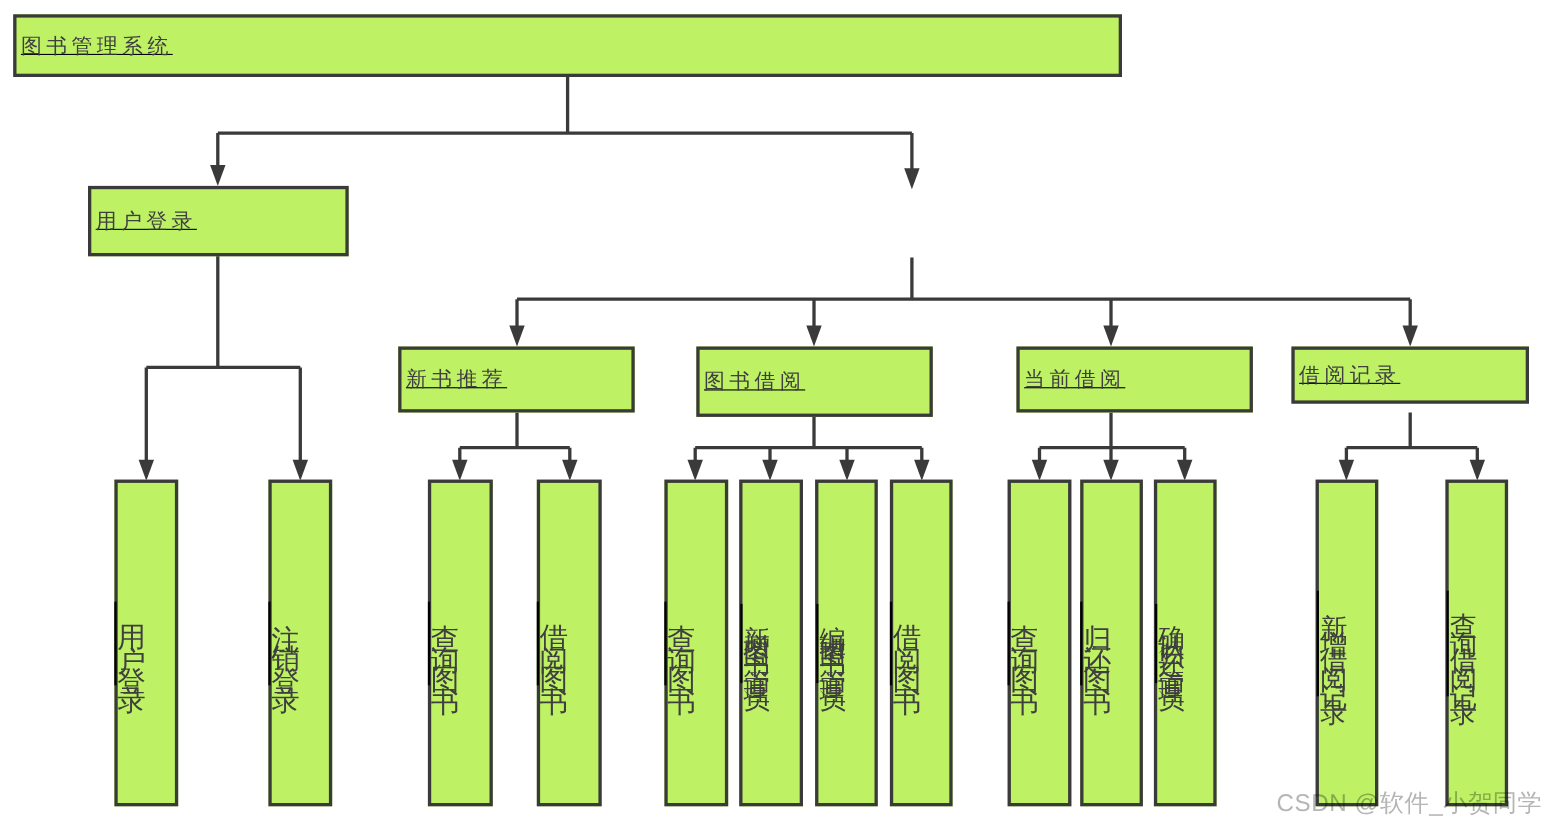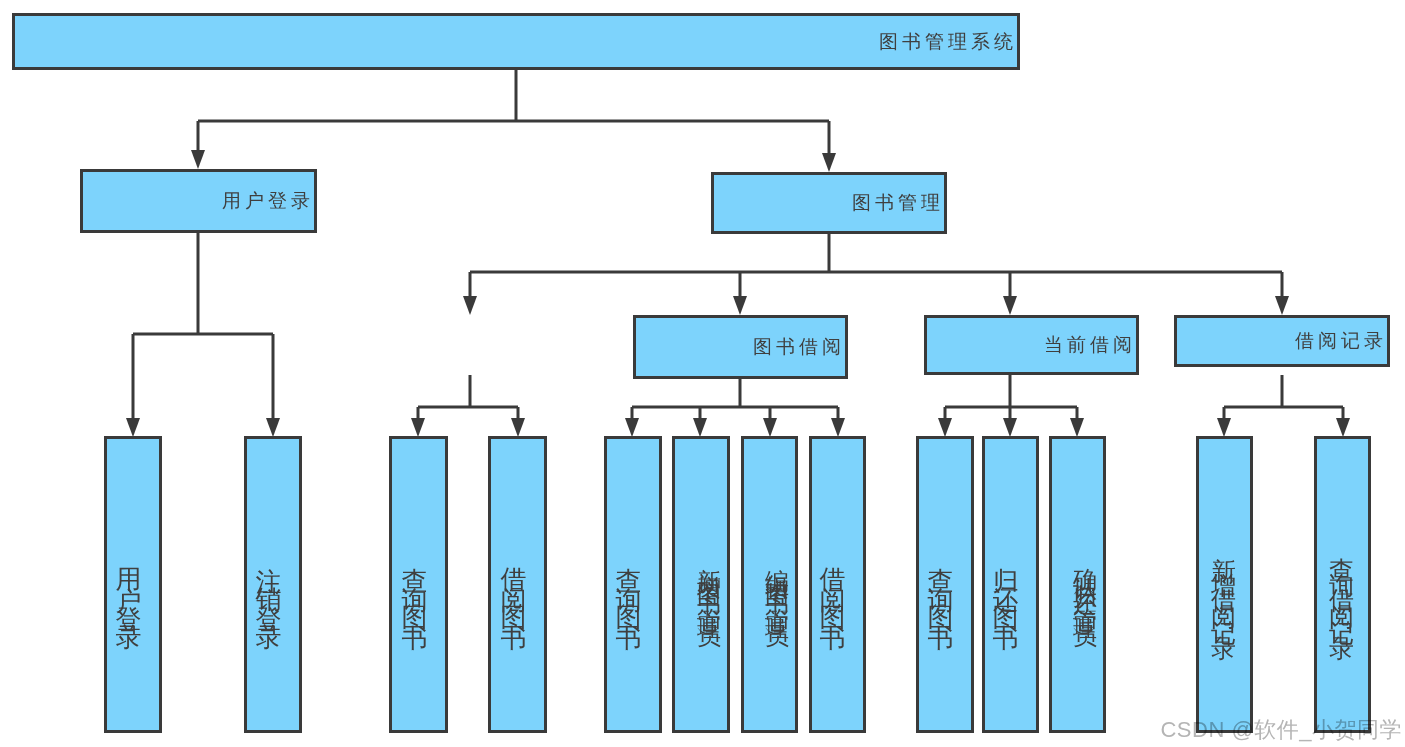--- a/index.html
+++ b/index.html
@@ -28,25 +28,26 @@
     stroke: var(--line);
     stroke-width: 3;
     fill: none;
   }
   #connectors polygon {
     fill: var(--line);
     stroke: none;
   }
   .box {
     position: absolute;
-    background: #7dd3fc;
+    background: #bef264;
     border: 3px solid var(--box-border);
     display: flex;
     align-items: center;
-    justify-content: flex-end;
+    justify-content: flex-start;
+    text-decoration: underline;
   }
   .hlabel {
     font-size: 19px;
     letter-spacing: 4px;
     text-indent: 4px;
     color: var(--text);
     white-space: nowrap;
   }
   .leaf { top: 436px; height: 297px; }
   .vlabel {
@@ -117,24 +118,24 @@
     </g>
   </svg>
 
   <div class="box" style="left:12px;top:13px;width:1008px;height:57px">
     <span class="hlabel">图书管理系统</span>
   </div>
 
   <div class="box" style="left:80px;top:169px;width:237px;height:64px">
     <span class="hlabel">用户登录</span>
   </div>
-  <div class="box" style="left:711px;top:172px;width:236px;height:62px">
-    <span class="hlabel">图书管理</span>
+
+  <div class="box" style="left:362px;top:315px;width:215px;height:60px">
+    <span class="hlabel">新书推荐</span>
   </div>
-
   <div class="box" style="left:633px;top:315px;width:215px;height:64px">
     <span class="hlabel">图书借阅</span>
   </div>
   <div class="box" style="left:924px;top:315px;width:215px;height:60px">
     <span class="hlabel">当前借阅</span>
   </div>
   <div class="box" style="left:1174px;top:315px;width:216px;height:52px">
     <span class="hlabel">借阅记录</span>
   </div>
 

